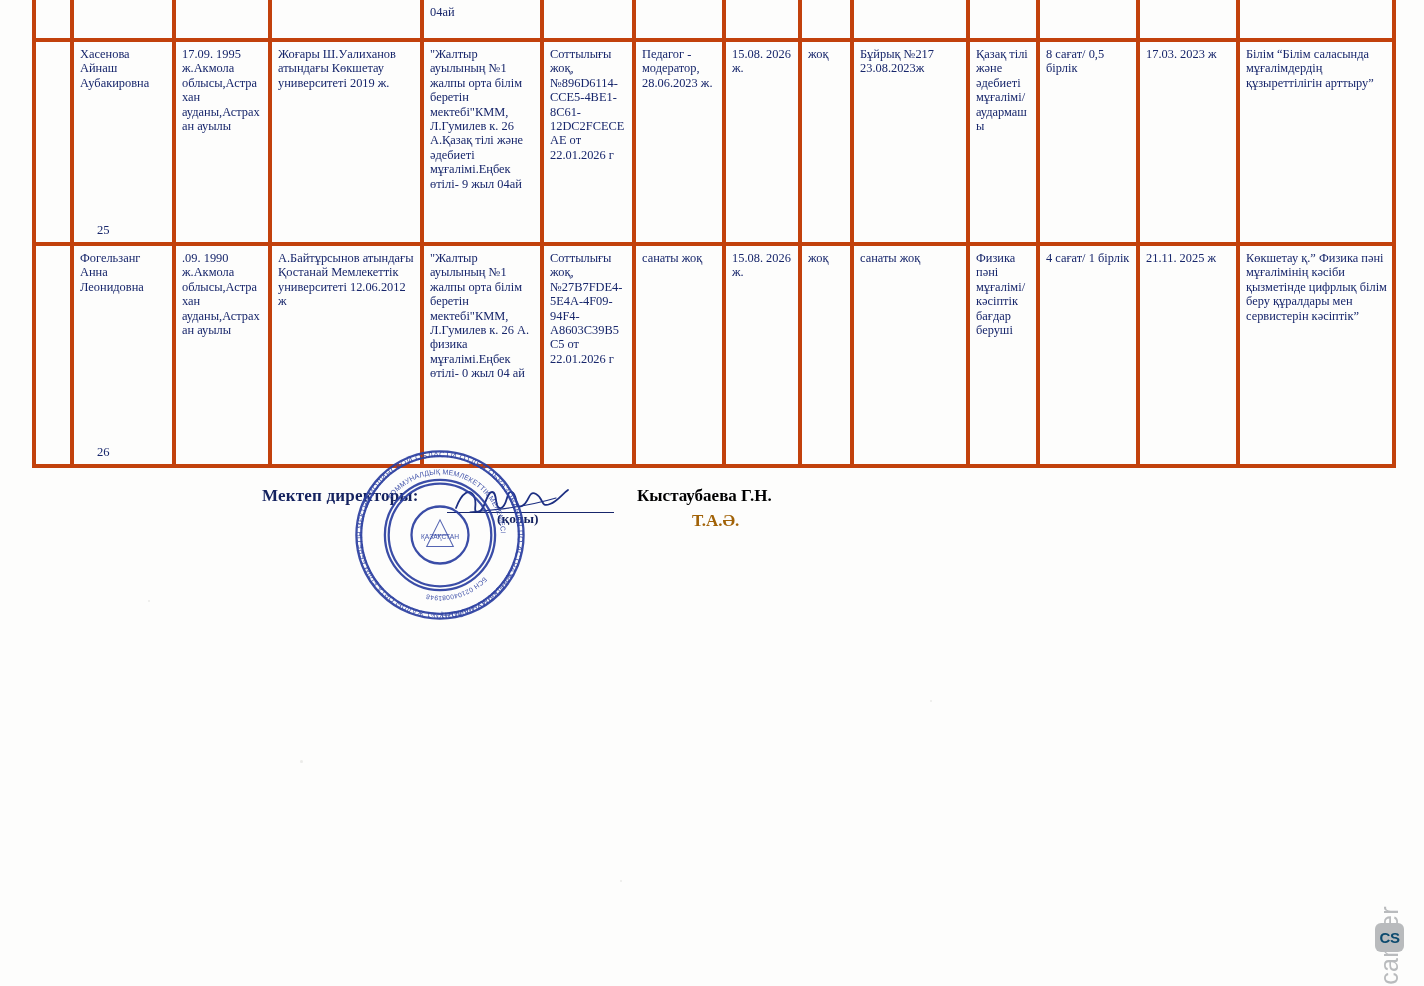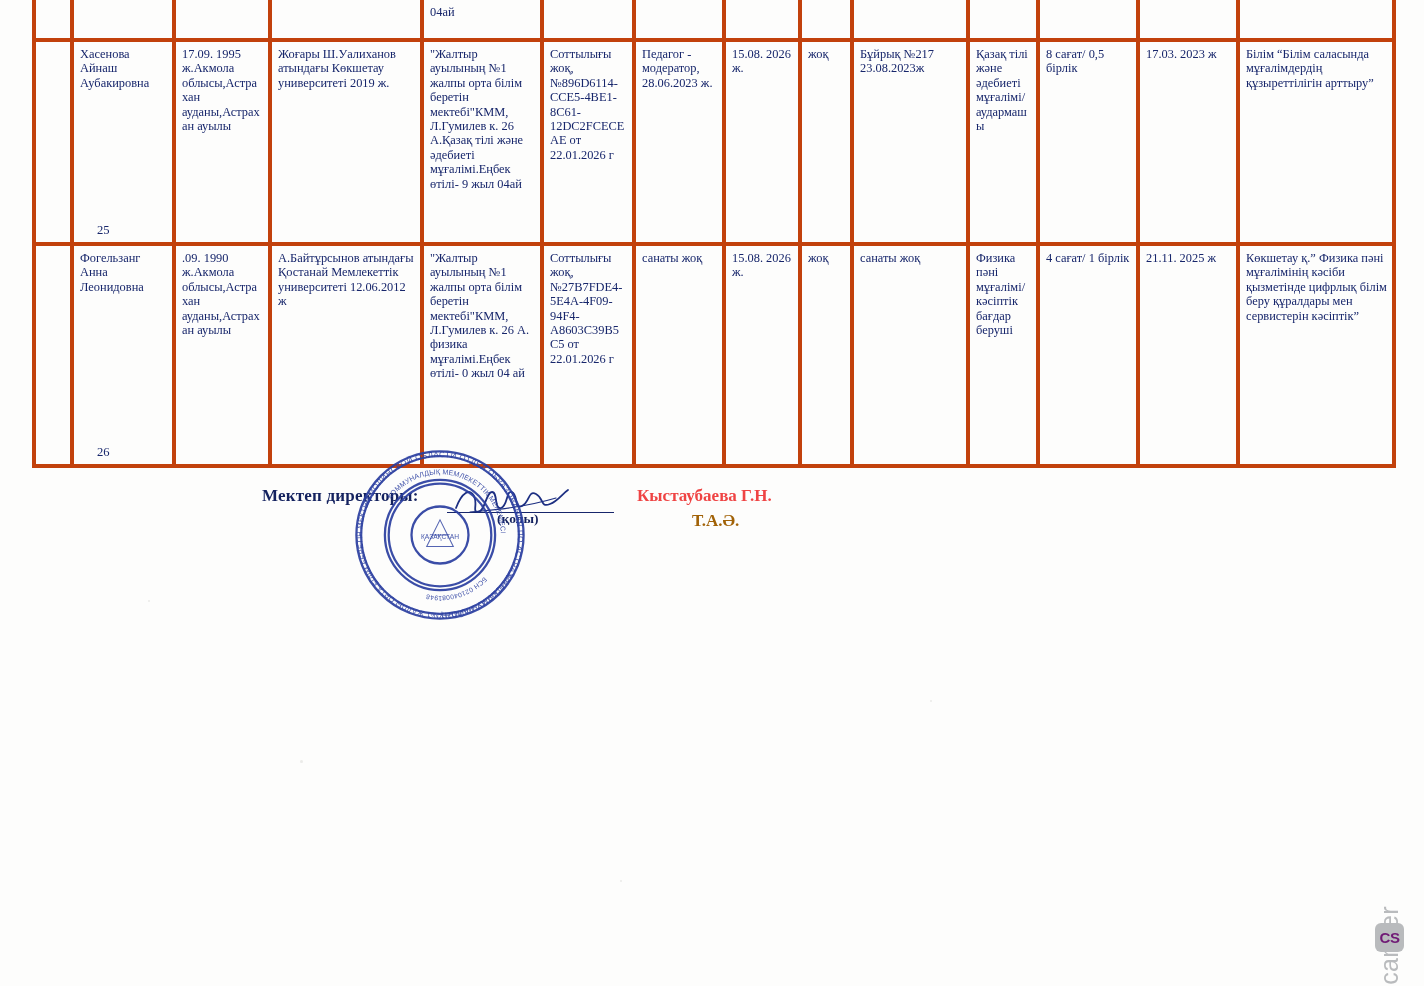--- a/index.html
+++ b/index.html
@@ -104,21 +104,21 @@
     font-size: 13.5px;
     font-weight: bold;
     color: #14225f;
   }
   .sig-name {
     position: absolute;
     left: 637px;
     top: 8px;
     font-size: 17px;
     font-weight: bold;
-    color: #ef4444;
+    color: #000000;
   }
   .sig-tae {
     position: absolute;
     left: 692px;
     top: 33px;
     font-size: 17px;
     font-weight: bold;
     color: #a16207;
   }
   
@@ -160,21 +160,21 @@
     letter-spacing: 0.4px;
   }
   .cs-badge {
     position: absolute;
     right: 6px;
     bottom: 14px;
     width: 29px;
     height: 29px;
     border-radius: 6px;
     background: #b9bbbd;
-    color: #701a75;
+    color: #0c4a6e;
     font-family: "Liberation Sans", sans-serif;
     font-size: 15px;
     font-weight: bold;
     display: flex;
     align-items: center;
     justify-content: center;
     letter-spacing: -0.5px;
   }
   
   .speckle {

